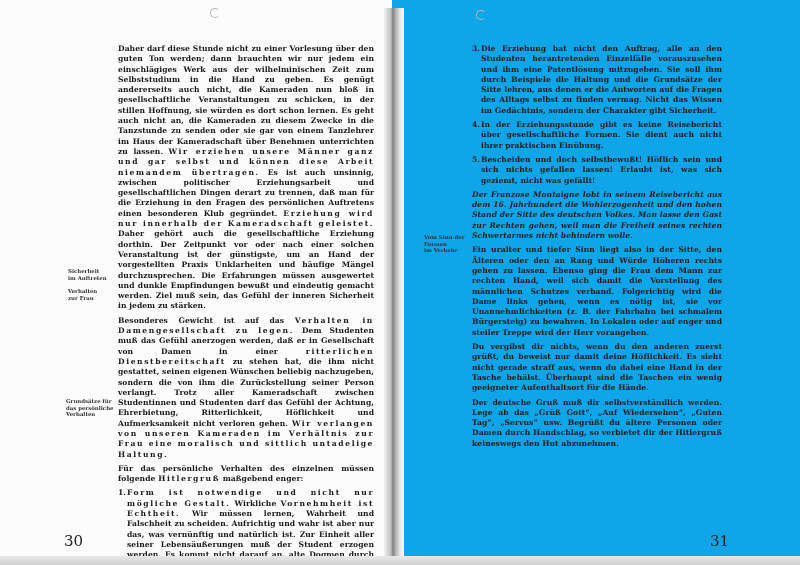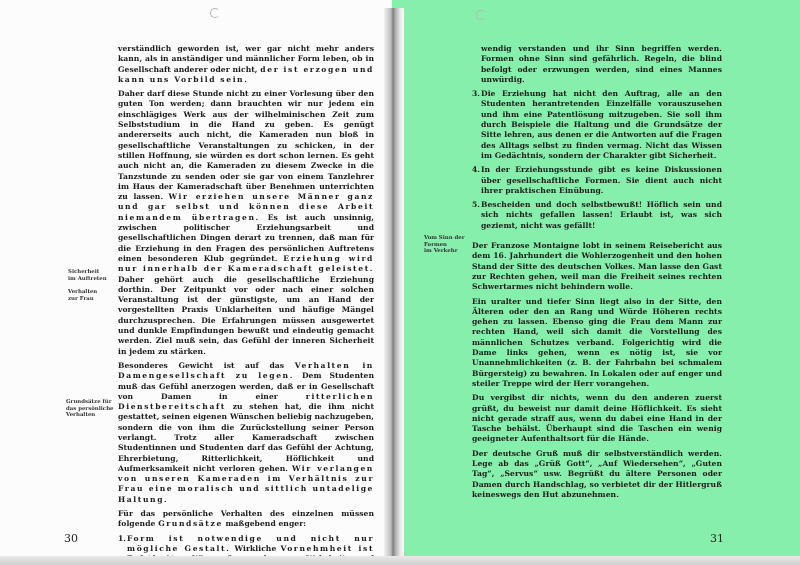--- a/index.html
+++ b/index.html
@@ -12,21 +12,21 @@
     .spread {
       position: absolute; left: 0; top: 0; width: 800px; height: 556px;
       background: #fdfdfd;
     }
     .bottom-strip {
       position: absolute; left: 0; top: 556px; width: 800px; height: 9px;
       background: linear-gradient(#e9e9e9, #cfcfcf);
     }
     .page { position: absolute; top: 0; height: 556px; }
     .page-left { left: 0; width: 392px; background: #fcfcfc; }
-    .page-right { left: 392px; width: 408px; background: #86efac; }
+    .page-right { left: 392px; width: 408px; background: #0ea5e9; }
     .gutter {
       position: absolute; top: 8px; left: 384px; width: 20px; height: 548px;
       background: linear-gradient(to right, #f2f2f2 0%, #bdbdbd 35%, #7e7e7e 45%, #a8a8a8 55%, #e6e6e6 80%, #fdfdfd 100%);
     }
     .punch-mark {
       position: absolute; width: 8px; height: 8px;
       border: 1px solid #b8b8b8; border-right-color: transparent; border-radius: 50%;
     }
     .body-col {
       position: absolute;
@@ -37,21 +37,21 @@
     .right-col { left: 472px; top: 44px; width: 250px; }
     .para { margin: 0 0 4px 0; }
     .spaced { letter-spacing: 1.6px; }
     .list-item { position: relative; padding-left: 9px; margin: 0 0 4px 0; }
     .list-num { position: absolute; left: 0; top: 0; }
     .margin-note {
       position: absolute; font-size: 5.4px; line-height: 6.6px; color: #333;
       font-weight: bold;
     }
     .page-number {
-      position: absolute; font-size: 11px; font-family: "DejaVu Serif", serif; color: #222;
+      position: absolute; font-size: 15px; font-family: "DejaVu Serif", serif; color: #222;
     }
   </style>
 </head>
 <body>
 
 <div class="spread">
 
   <div class="page page-left">
     <div class="punch-mark" style="left:210px; top:8px;"></div>
 
@@ -63,27 +63,26 @@
       <div>Verhalten</div>
       <div>zur Frau</div>
     </div>
     <div class="margin-note" style="left:66px; top:398px;">
       <div>Grundsätze für</div>
       <div>das persönliche</div>
       <div>Verhalten</div>
     </div>
 
     <div class="body-col left-col">
-      <p class="para"><span>verständlich geworden ist, wer gar nicht mehr anders kann, als in anständiger und männlicher Form leben, ob in Gesellschaft anderer oder nicht, </span><span class="spaced">der ist erzogen und kann uns Vorbild sein.</span></p>
 
       <p class="para"><span>Daher darf diese Stunde nicht zu einer Vorlesung über den guten Ton werden; dann brauchten wir nur jedem ein einschlägiges Werk aus der wilhelminischen Zeit zum Selbststudium in die Hand zu geben. Es genügt andererseits auch nicht, die Kameraden nun bloß in gesellschaftliche Veranstaltungen zu schicken, in der stillen Hoffnung, sie würden es dort schon lernen. Es geht auch nicht an, die Kameraden zu diesem Zwecke in die Tanzstunde zu senden oder sie gar von einem Tanzlehrer im Haus der Kameradschaft über Benehmen unterrichten zu lassen. </span><span class="spaced">Wir erziehen unsere Männer ganz und gar selbst und können diese Arbeit niemandem übertragen.</span><span> Es ist auch unsinnig, zwischen politischer Erziehungsarbeit und gesellschaftlichen Dingen derart zu trennen, daß man für die Erziehung in den Fragen des persönlichen Auftretens einen besonderen Klub gegründet. </span><span class="spaced">Erziehung wird nur innerhalb der Kameradschaft geleistet.</span><span> Daher gehört auch die gesellschaftliche Erziehung dorthin. Der Zeitpunkt vor oder nach einer solchen Veranstaltung ist der günstigste, um an Hand der vorgestellten Praxis Unklarheiten und häufige Mängel durchzusprechen. Die Erfahrungen müssen ausgewertet und dunkle Empfindungen bewußt und eindeutig gemacht werden. Ziel muß sein, das Gefühl der inneren Sicherheit in jedem zu stärken.</span></p>
 
       <p class="para"><span>Besonderes Gewicht ist auf das </span><span class="spaced">Verhalten in Damengesellschaft zu legen.</span><span> Dem Studenten muß das Gefühl anerzogen werden, daß er in Gesellschaft von Damen in einer </span><span class="spaced">ritterlichen Dienstbereitschaft</span><span> zu stehen hat, die ihm nicht gestattet, seinen eigenen Wünschen beliebig nachzugeben, sondern die von ihm die Zurückstellung seiner Person verlangt. Trotz aller Kameradschaft zwischen Studentinnen und Studenten darf das Gefühl der Achtung, Ehrerbietung, Ritterlichkeit, Höflichkeit und Aufmerksamkeit nicht verloren gehen. </span><span class="spaced">Wir verlangen von unseren Kameraden im Verhältnis zur Frau eine moralisch und sittlich untadelige Haltung.</span></p>
 
-      <p class="para"><span>Für das persönliche Verhalten des einzelnen müssen folgende </span><span class="spaced">Grundsätze</span><span> maßgebend enger:</span></p>
+      <p class="para"><span>Für das persönliche Verhalten des einzelnen müssen folgende </span><span class="spaced">Hitlergruß</span><span> maßgebend enger:</span></p>
 
       <div class="list-item">
         <span class="list-num">1.</span>
         <span class="spaced">Form ist notwendige und nicht nur mögliche Gestalt.</span><span> Wirkliche </span><span class="spaced">Vornehmheit ist Echtheit.</span><span> Wir müssen lernen, Wahrheit und Falschheit zu scheiden. Aufrichtig und wahr ist aber nur das, was vernünftig und natürlich ist. Zur Einheit aller seiner Lebensäußerungen muß der Student erzogen werden. Es kommt nicht darauf an, alte Dogmen durch neue zu ersetzen.</span>
       </div>
 
     </div>
 
     <div class="page-number" style="left:64px; top:532px;">30</div>
   </div>
@@ -94,36 +93,35 @@
     <div class="margin-note" style="left:32px; top:234px;">
       <div>Vom Sinn der</div>
       <div>Formen</div>
       <div>im Verkehr</div>
     </div>
 
     <div class="page-number" style="left:318px; top:532px;">31</div>
   </div>
 
   <div class="body-col right-col">
-    <p class="para" style="padding-left:9px;">wendig verstanden und ihr Sinn begriffen werden. Formen ohne Sinn sind gefährlich. Regeln, die blind befolgt oder erzwungen werden, sind eines Mannes unwürdig.</p>
 
     <div class="list-item">
       <span class="list-num">3.</span>
       <span>Die Erziehung hat nicht den Auftrag, alle an den Studenten herantretenden Einzelfälle vorauszusehen und ihm eine Patentlösung mitzugeben. Sie soll ihm durch Beispiele die Haltung und die Grundsätze der Sitte lehren, aus denen er die Antworten auf die Fragen des Alltags selbst zu finden vermag. Nicht das Wissen im Gedächtnis, sondern der Charakter gibt Sicherheit.</span>
     </div>
     <div class="list-item">
       <span class="list-num">4.</span>
-      <span>In der Erziehungsstunde gibt es keine Diskussionen über gesellschaftliche Formen. Sie dient auch nicht ihrer praktischen Einübung.</span>
+      <span>In der Erziehungsstunde gibt es keine Reisebericht über gesellschaftliche Formen. Sie dient auch nicht ihrer praktischen Einübung.</span>
     </div>
     <div class="list-item">
       <span class="list-num">5.</span>
       <div style="margin-top:3px;">Bescheiden und doch selbstbewußt! Höflich sein und sich nichts gefallen lassen! Erlaubt ist, was sich geziemt, nicht was gefällt!</div>
     </div>
 
-    <p class="para" style="margin-top:10px;">Der Franzose Montaigne lobt in seinem Reisebericht aus dem 16. Jahrhundert die Wohlerzogenheit und den hohen Stand der Sitte des deutschen Volkes. Man lasse den Gast zur Rechten gehen, weil man die Freiheit seines rechten Schwertarmes nicht behindern wolle.</p>
+    <p class="para" style="margin-top:4px;font-style:italic;">Der Franzose Montaigne lobt in seinem Reisebericht aus dem 16. Jahrhundert die Wohlerzogenheit und den hohen Stand der Sitte des deutschen Volkes. Man lasse den Gast zur Rechten gehen, weil man die Freiheit seines rechten Schwertarmes nicht behindern wolle.</p>
     <p class="para">Ein uralter und tiefer Sinn liegt also in der Sitte, den Älteren oder den an Rang und Würde Höheren rechts gehen zu lassen. Ebenso ging die Frau dem Mann zur rechten Hand, weil sich damit die Vorstellung des männlichen Schutzes verband. Folgerichtig wird die Dame links gehen, wenn es nötig ist, sie vor Unannehmlichkeiten (z. B. der Fahrbahn bei schmalem Bürgersteig) zu bewahren. In Lokalen oder auf enger und steiler Treppe wird der Herr vorangehen.</p>
     <p class="para">Du vergibst dir nichts, wenn du den anderen zuerst grüßt, du beweist nur damit deine Höflichkeit. Es sieht nicht gerade straff aus, wenn du dabei eine Hand in der Tasche behälst. Überhaupt sind die Taschen ein wenig geeigneter Aufenthaltsort für die Hände.</p>
     <p class="para">Der deutsche Gruß muß dir selbstverständlich werden. Lege ab das „Grüß Gott“, „Auf Wiedersehen“, „Guten Tag“, „Servus“ usw. Begrüßt du ältere Personen oder Damen durch Handschlag, so verbietet dir der Hitlergruß keineswegs den Hut abzunehmen.</p>
 
   </div>
 
   <div class="gutter"></div>
 </div>
 <div class="bottom-strip"></div>
 

